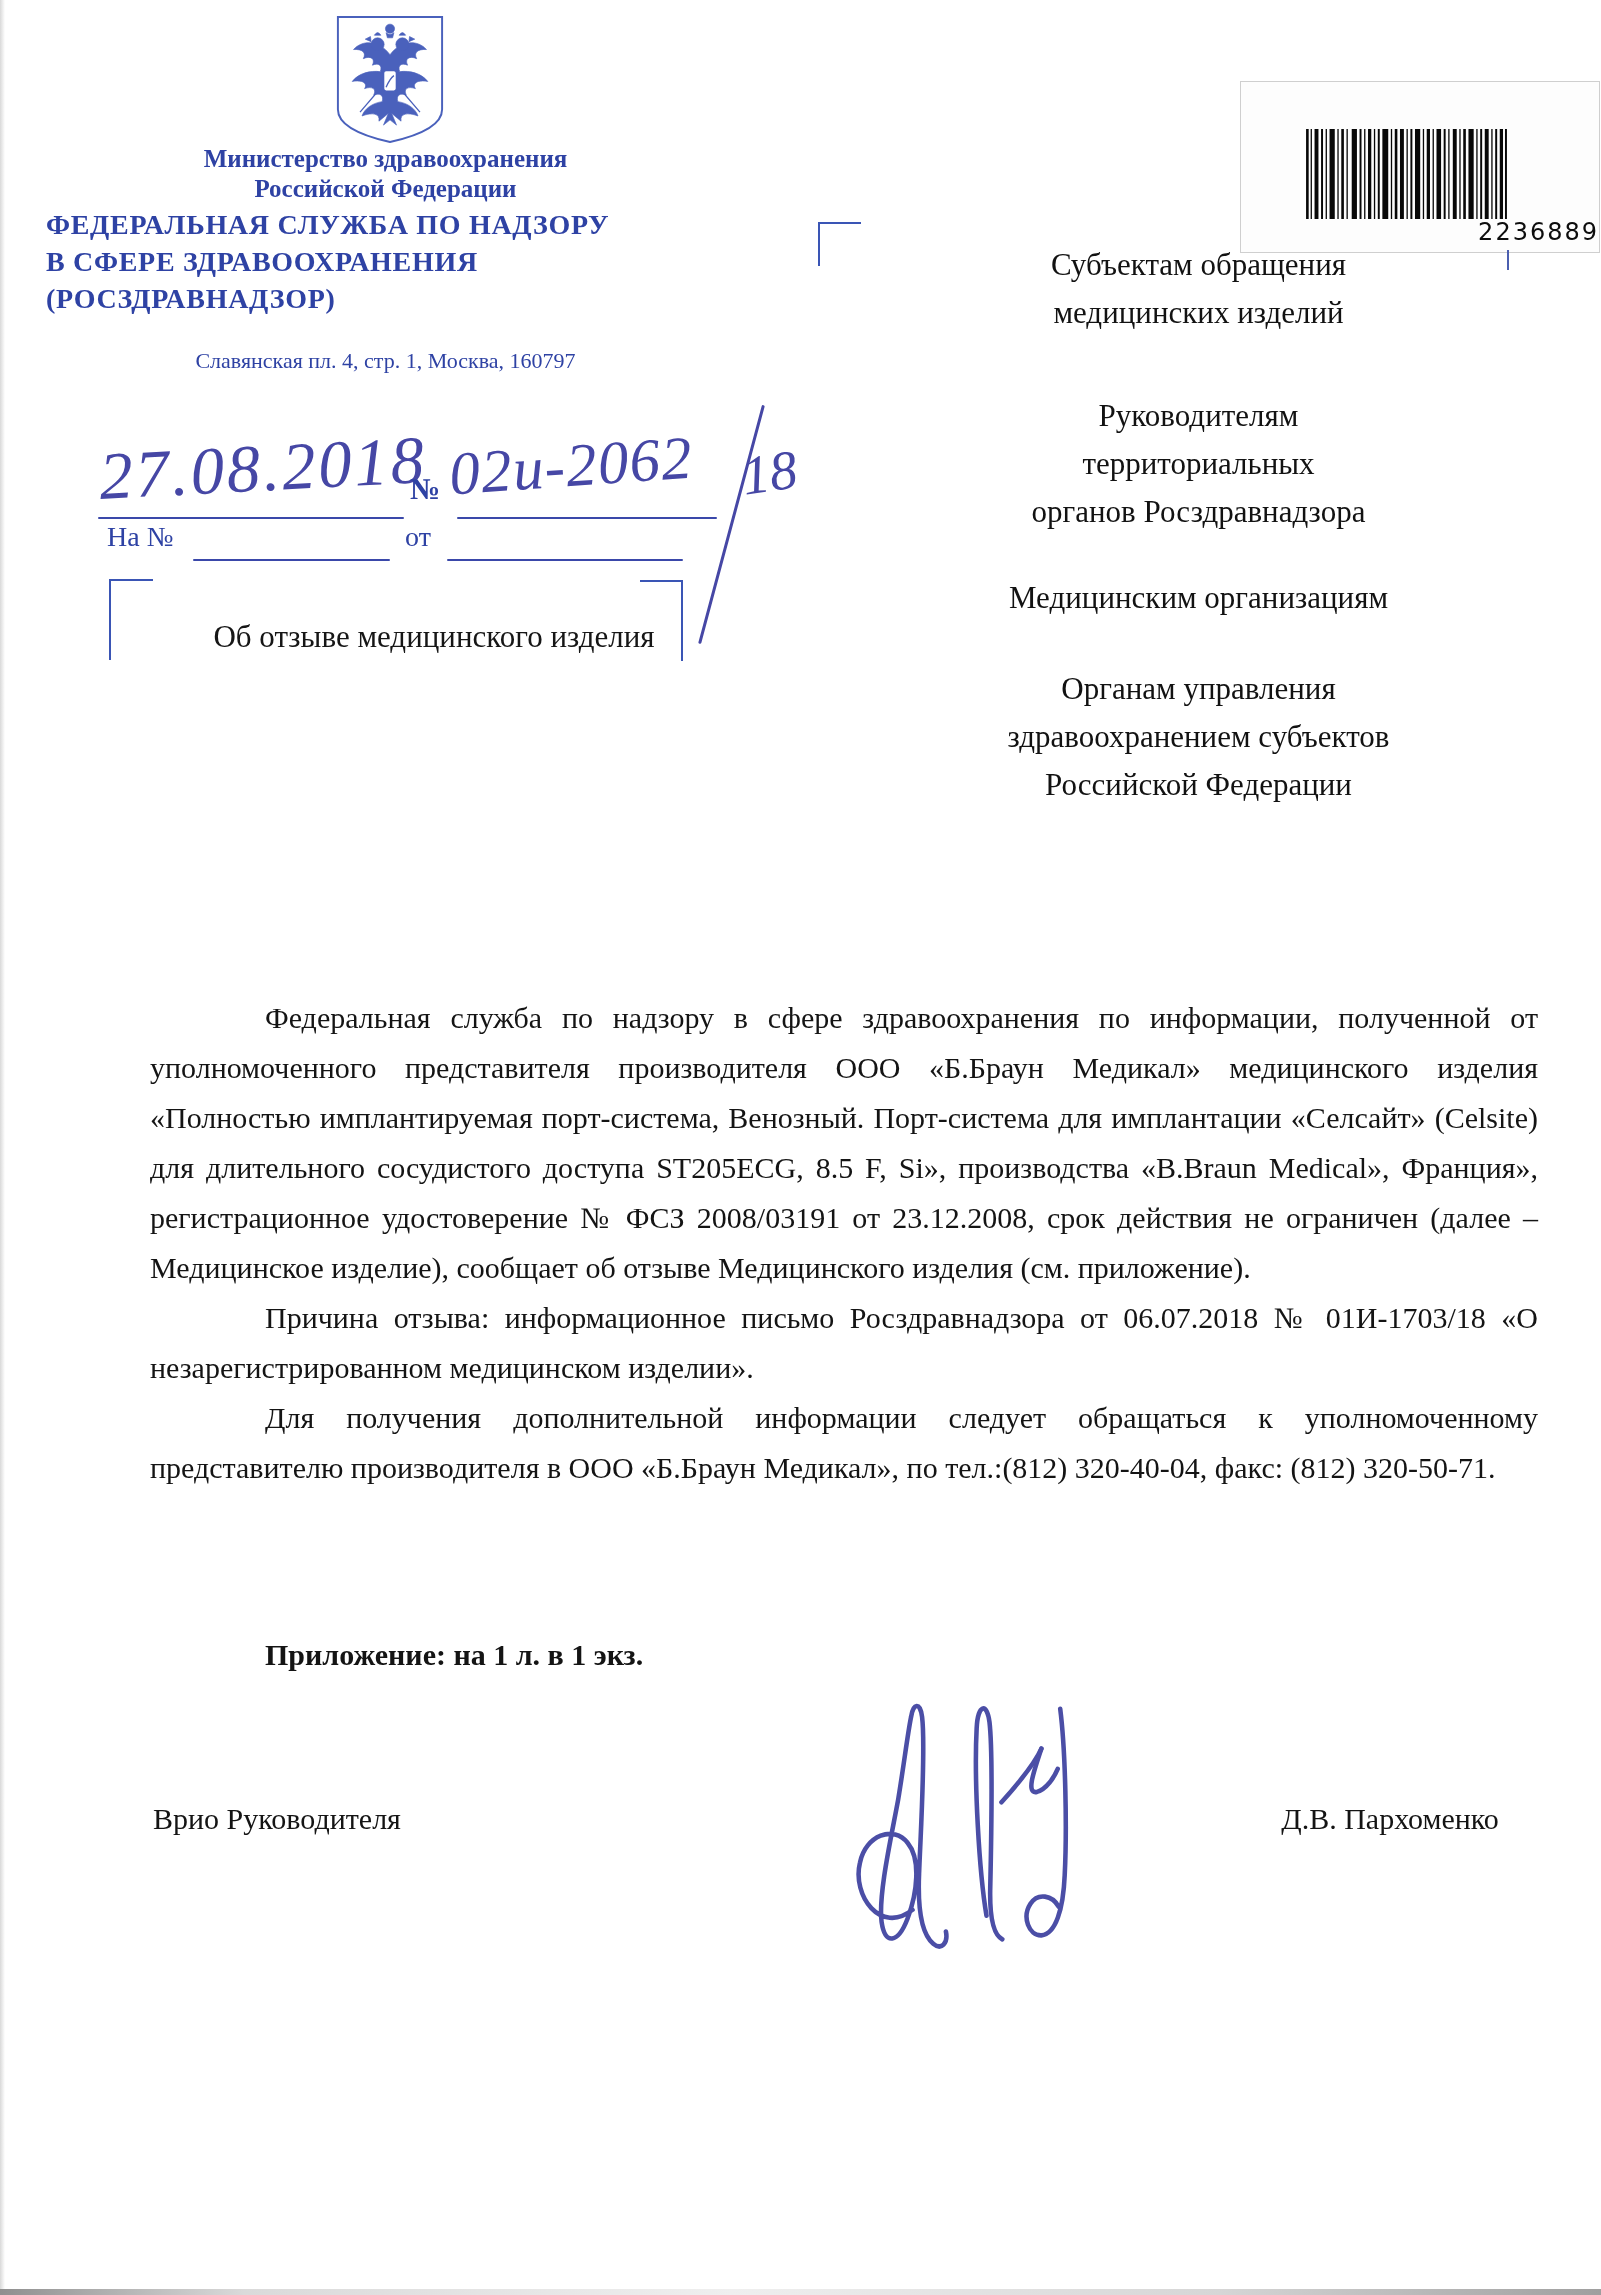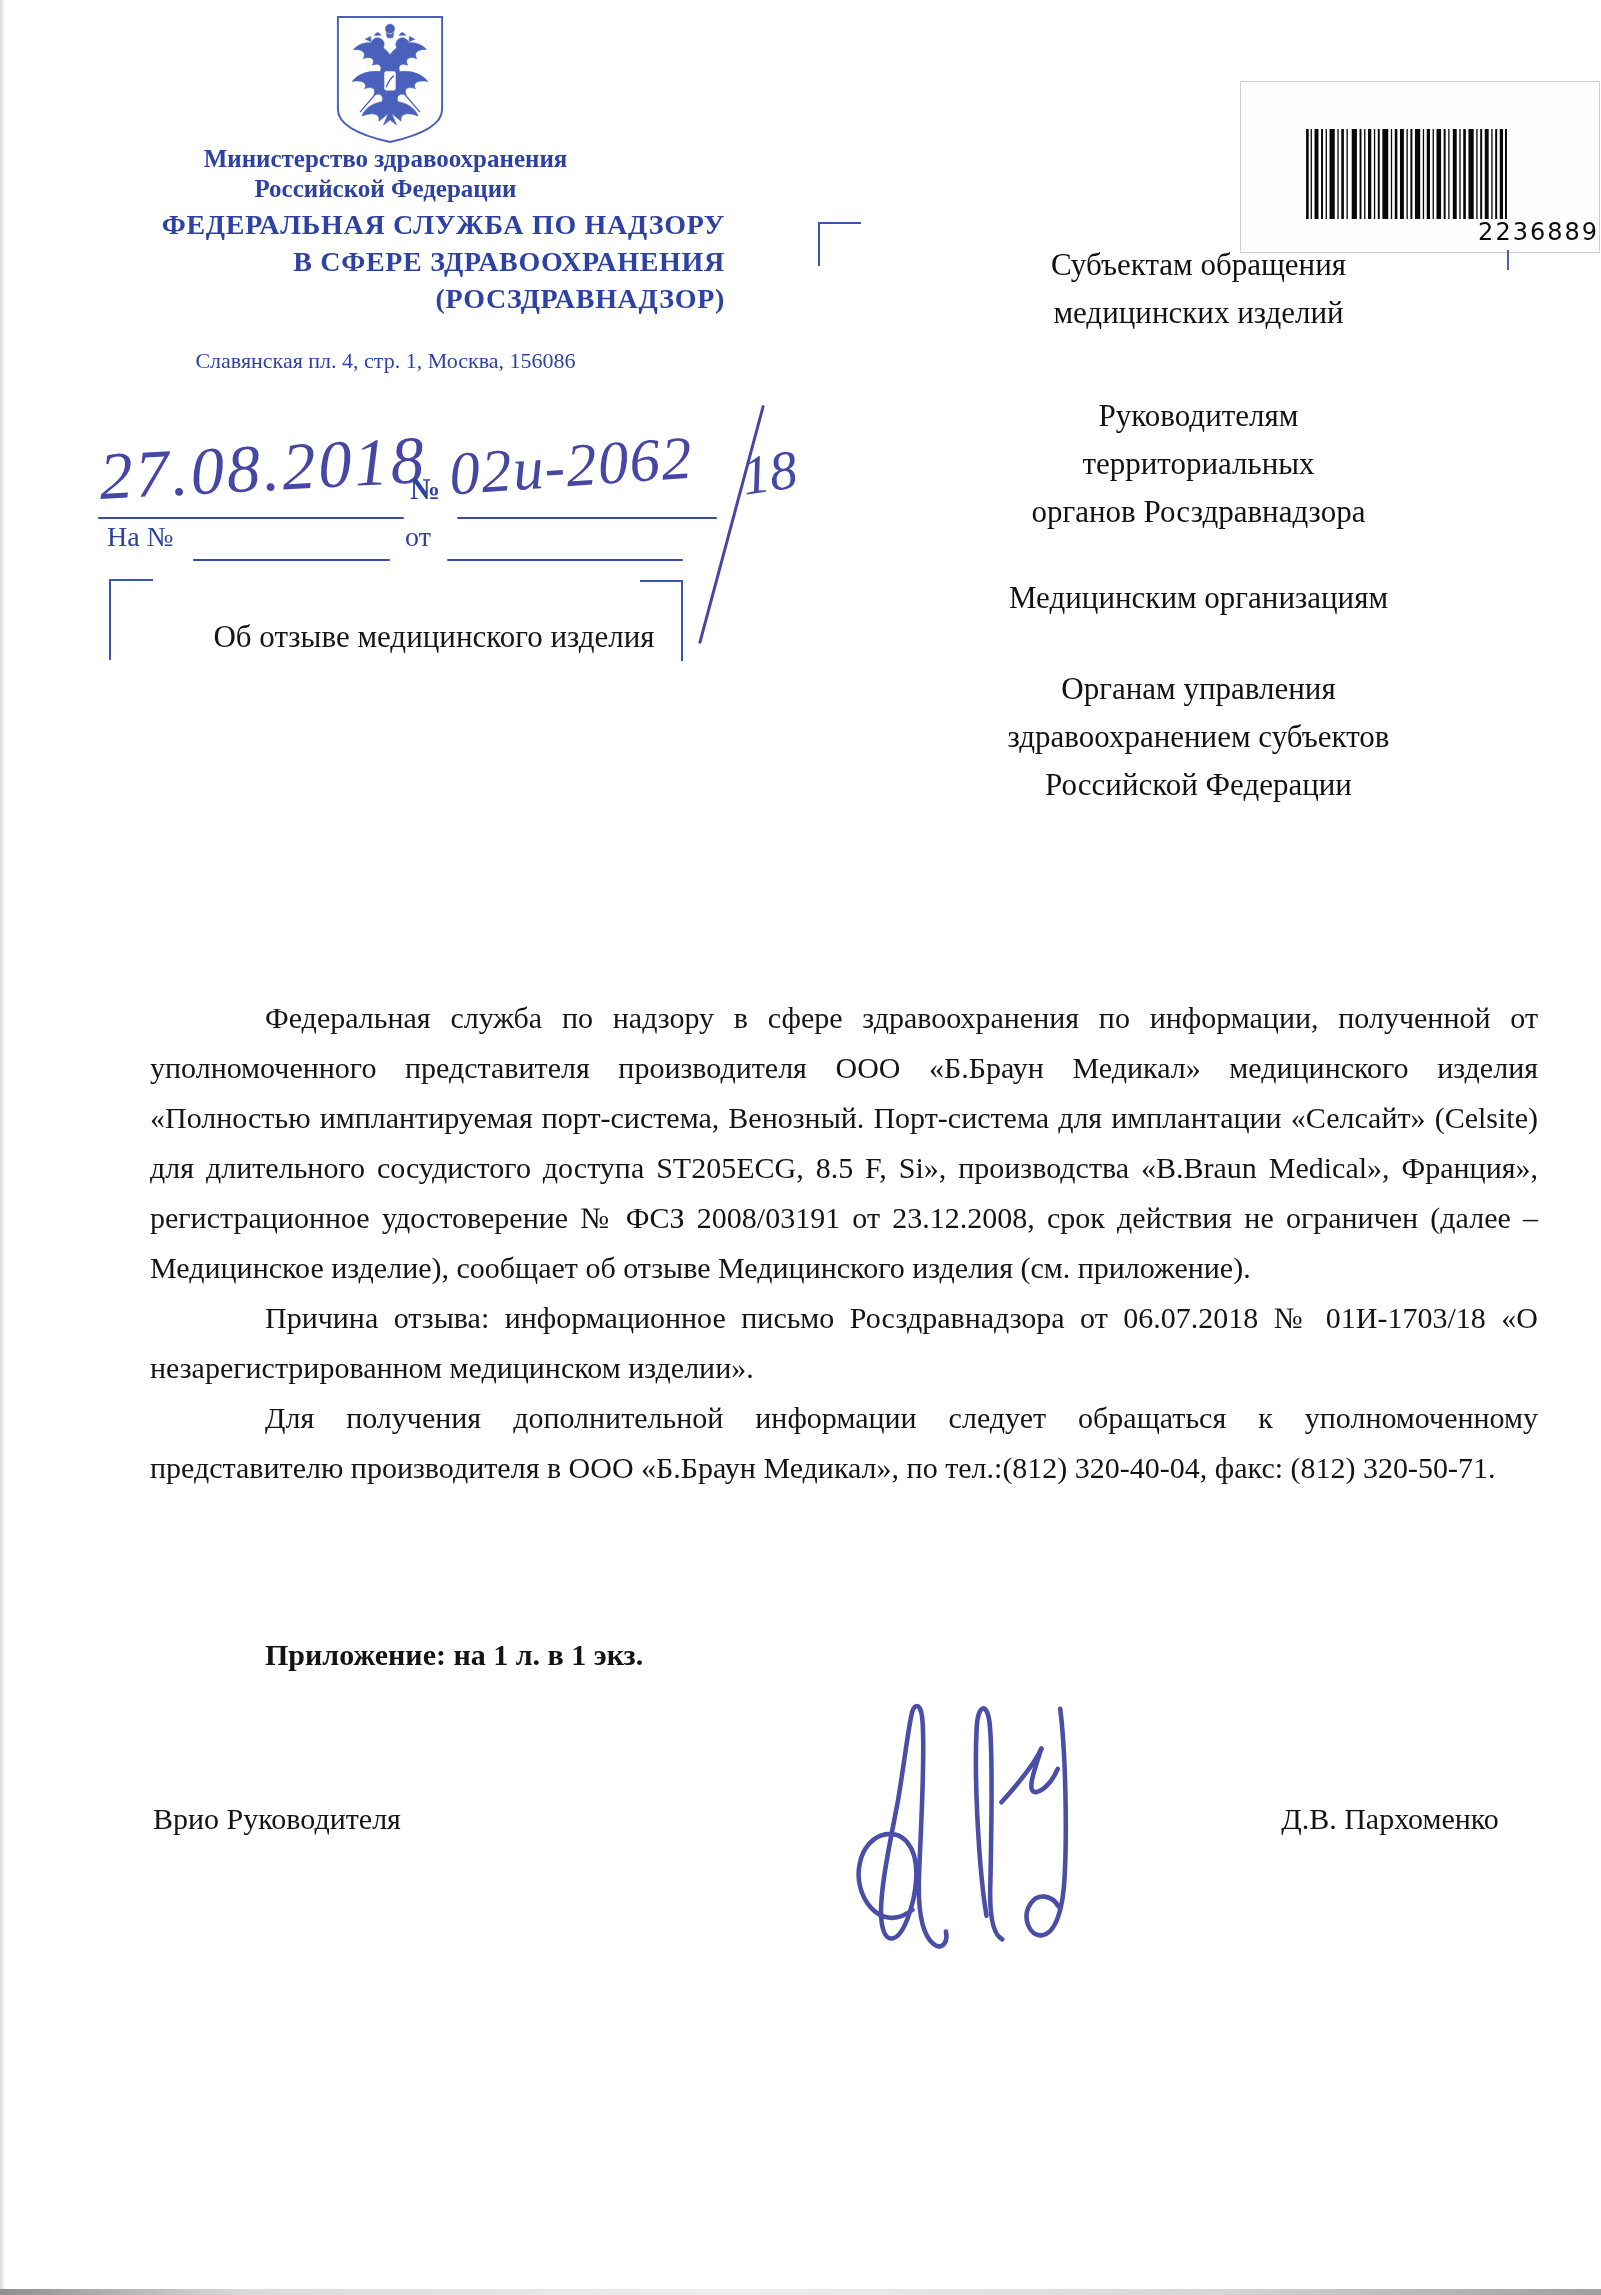--- a/index.html
+++ b/index.html
@@ -10,21 +10,21 @@
     overflow:hidden;
     font-family:"Liberation Serif","DejaVu Serif",serif;
     color:#161616;
     padding-left:25px;
   }
   
   .lh-blue{color:#2e42a4;}
   #emblem{position:absolute;left:334px;top:14.4px;width:112px;height:131px;}
   #ministry{position:absolute;left:59px;top:144px;width:653px;text-align:center;
     font-weight:bold;font-size:25px;line-height:30px;}
-  #service{position:absolute;left:46px;top:206px;width:679px;text-align:right;
+  #service{position:absolute;left:46px;top:206px;width:679px;text-align:left;
     font-weight:bold;font-size:28px;line-height:37px;letter-spacing:0.7px;}
   #address-block{position:absolute;left:59px;top:345px;width:653px;text-align:center;
     font-size:22px;line-height:31px;}
   
   .ink{color:#4647a5;}
   .hw{font-style:italic;font-family:"Liberation Serif",serif;}
   #hw-date{position:absolute;left:99px;top:430px;width:307px;text-align:center;
     font-size:67px;transform:rotate(-3deg);letter-spacing:2.6px;}
   #no-sign{position:absolute;left:410px;top:472px;font-size:30px;font-weight:bold;}
   #hw-number{position:absolute;left:449px;top:431px;font-size:61px;transform:rotate(-4deg);letter-spacing:1.3px;}
@@ -93,21 +93,21 @@
   <div id="ministry" class="lh-blue">
     <div>Министерство здравоохранения</div>
     <div>Российской Федерации</div>
   </div>
   <div id="service" class="lh-blue">
     <div>ФЕДЕРАЛЬНАЯ СЛУЖБА ПО НАДЗОРУ</div>
     <div>В СФЕРЕ ЗДРАВООХРАНЕНИЯ</div>
     <div>(РОСЗДРАВНАДЗОР)</div>
   </div>
   <div id="address-block" class="lh-blue">
-    <div>Славянская пл. 4, стр. 1, Москва, 156086</div>
+    <div>Славянская пл. 4, стр. 1, Москва, 160797</div>
   </div>
 
   <div id="hw-date" class="hw ink">27.08.2018</div>
   <div id="no-sign" class="lh-blue">№</div>
   <div id="hw-number" class="hw ink">02и-2062</div>
   <div id="hw-slash"></div>
   <div id="hw-suffix" class="hw ink">18</div>
   <div id="uline-date" class="u-line"></div>
   <div id="uline-num" class="u-line"></div>
 

